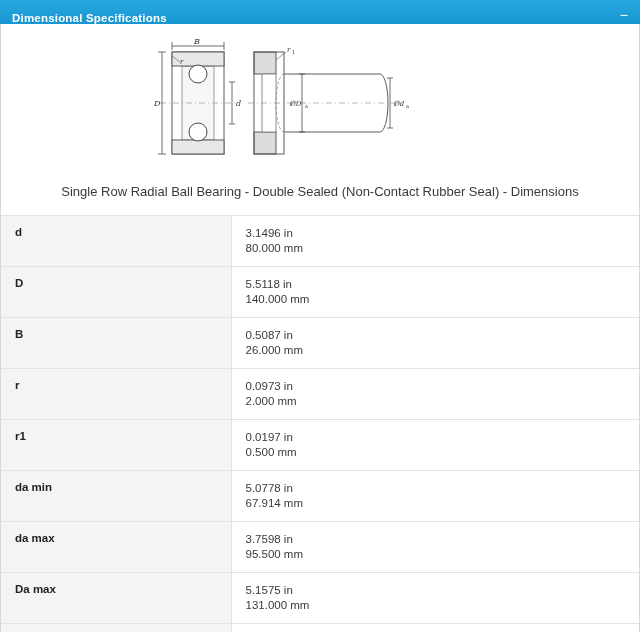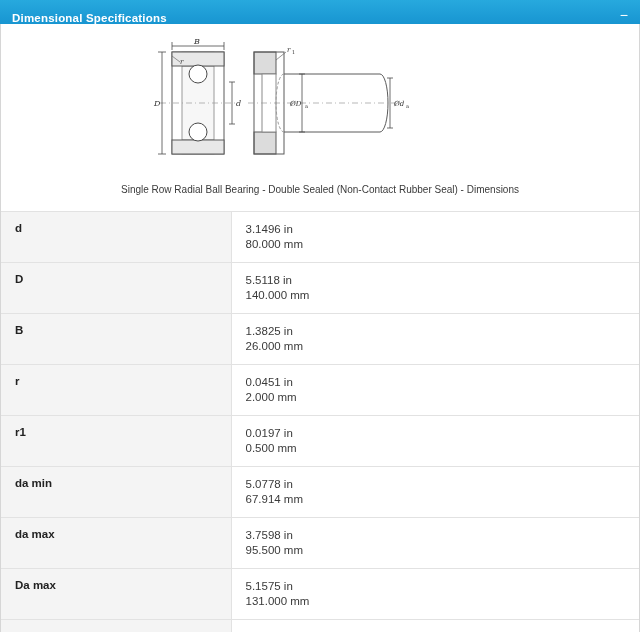--- a/index.html
+++ b/index.html
@@ -52,21 +52,21 @@
     border-bottom: 1px solid #d6d6d6;
     box-sizing: border-box;
     width: 640px;
     background: #ffffff;
   }
   .figure-block {
     padding: 14px 0 8px 0;
     text-align: center;
   }
   .figure-caption {
-    font-size: 10px;
+    font-size: 13px;
     color: #3a3a3a;
     text-align: center;
     padding: 8px 10px 16px 10px;
   }
   table.specs {
     width: 100%;
     border-collapse: collapse;
     table-layout: fixed;
   }
   table.specs tr {
@@ -203,28 +203,28 @@
         <tr>
           <td class="label">D</td>
           <td class="value">
             <span class="val-line">5.5118 in</span>
             <span class="val-line">140.000 mm</span>
           </td>
         </tr>
         <tr>
           <td class="label">B</td>
           <td class="value">
-            <span class="val-line">1.3825 in</span>
+            <span class="val-line">0.5087 in</span>
             <span class="val-line">26.000 mm</span>
           </td>
         </tr>
         <tr>
           <td class="label">r</td>
           <td class="value">
-            <span class="val-line">0.0451 in</span>
+            <span class="val-line">0.0973 in</span>
             <span class="val-line">2.000 mm</span>
           </td>
         </tr>
         <tr>
           <td class="label">r1</td>
           <td class="value">
             <span class="val-line">0.0197 in</span>
             <span class="val-line">0.500 mm</span>
           </td>
         </tr>

